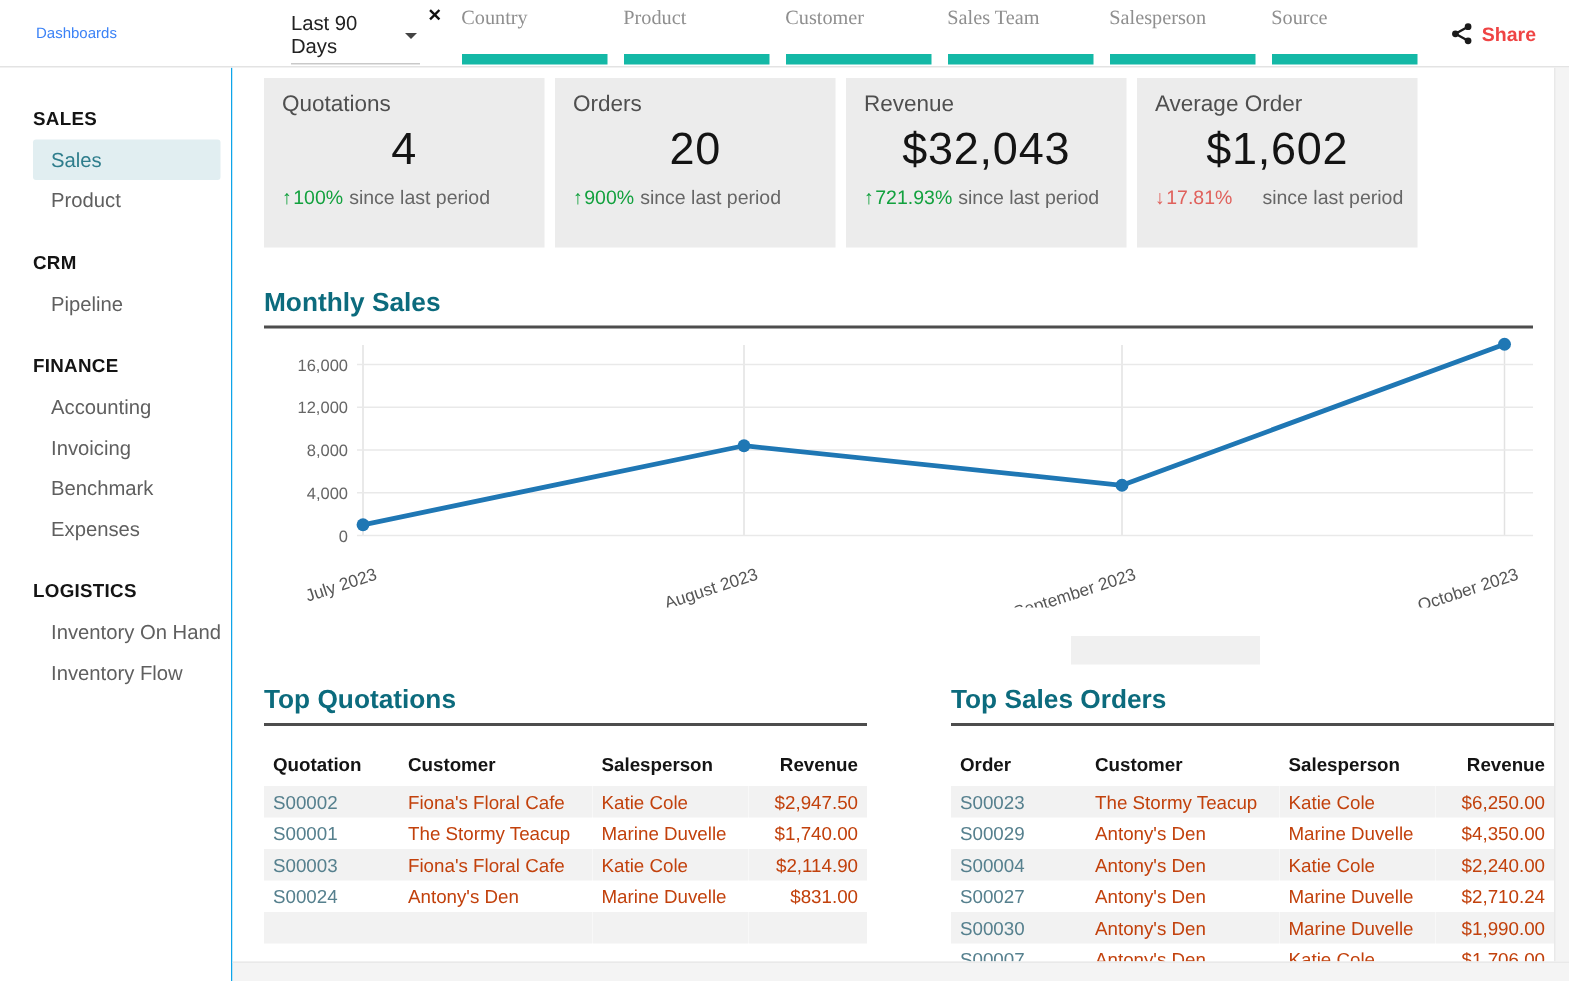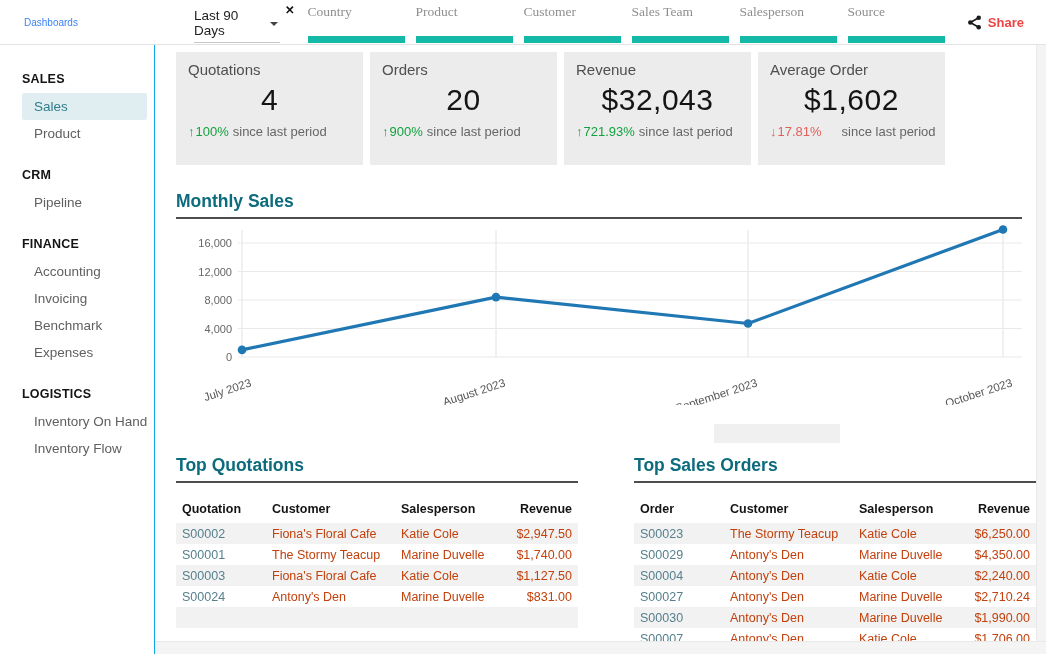--- a/index.html
+++ b/index.html
@@ -225,21 +225,21 @@
             <tr>
               <td class="id">S00001</td>
               <td>The Stormy Teacup</td>
               <td>Marine Duvelle</td>
               <td class="num">$1,740.00</td>
             </tr>
             <tr>
               <td class="id">S00003</td>
               <td>Fiona's Floral Cafe</td>
               <td>Katie Cole</td>
-              <td class="num">$1,127.50</td>
+              <td class="num">$2,114.90</td>
             </tr>
             <tr>
               <td class="id">S00024</td>
               <td>Antony's Den</td>
               <td>Marine Duvelle</td>
               <td class="num">$831.00</td>
             </tr>
             <tr>
               <td>&nbsp;</td>
               <td>&nbsp;</td>

